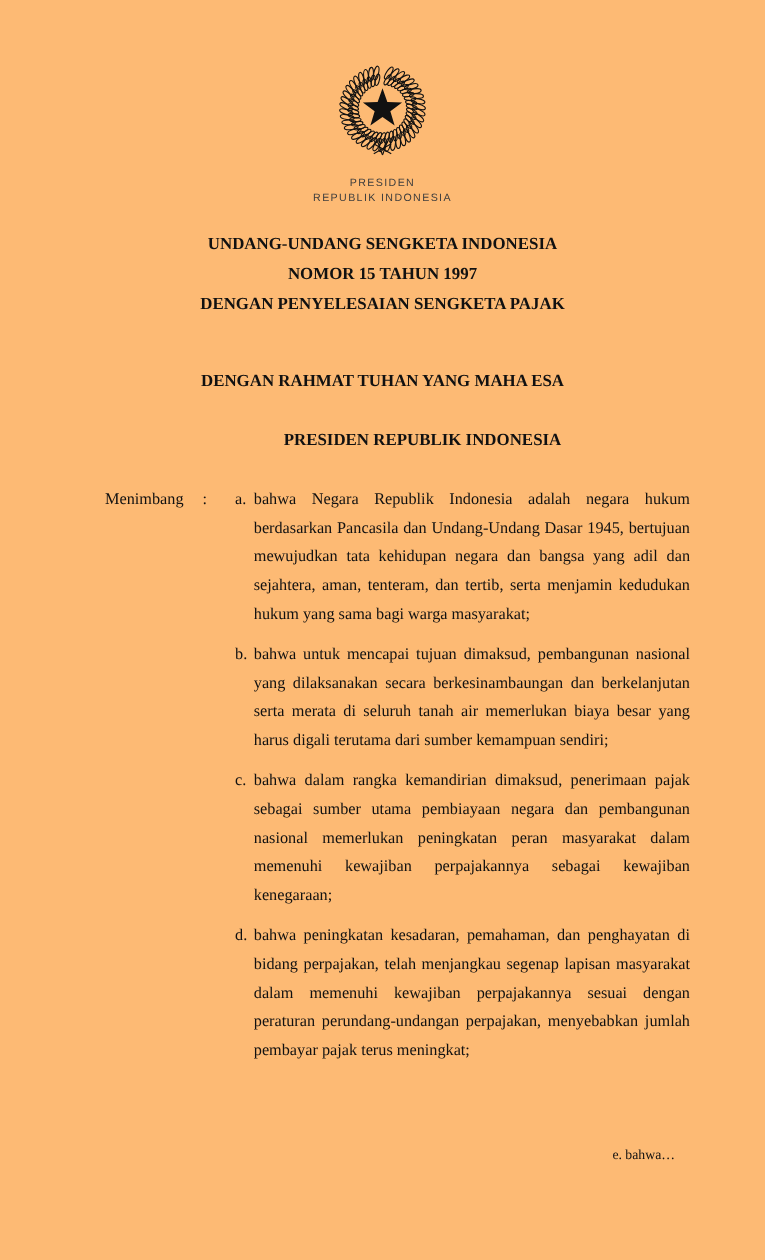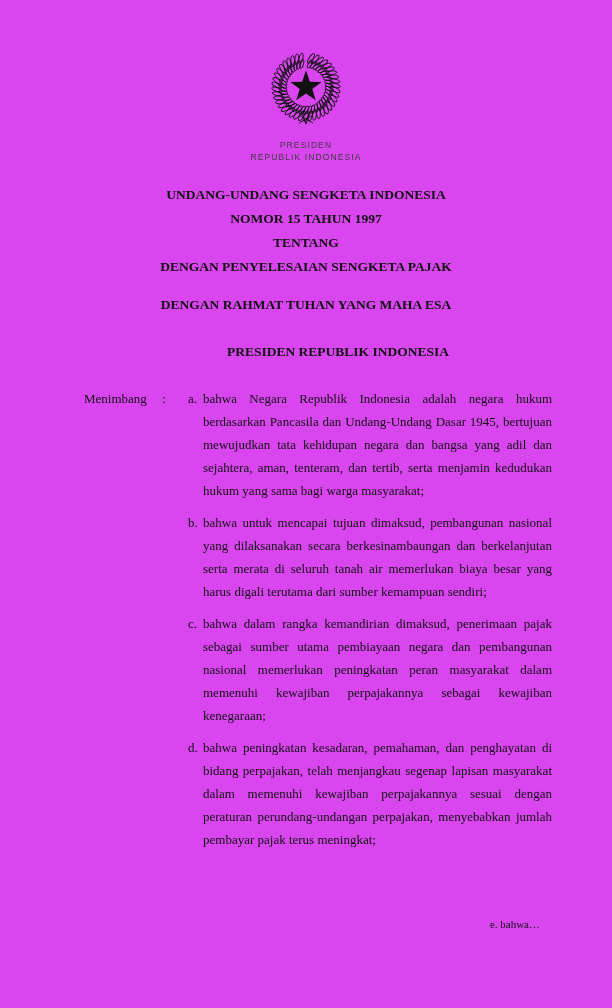--- a/index.html
+++ b/index.html
@@ -5,21 +5,21 @@
   html, body {
     margin: 0;
     padding: 0;
     background: #e8e8e8;
   }
   .page {
     position: relative;
     width: 612px;
     height: 1008px;
     margin: 0 auto;
-    background: #d946ef;
+    background: #fdba74;
     font-family: "Liberation Serif", serif;
     color: #111111;
     overflow: hidden;
   }
 
   
   .emblem-wrap {
     position: absolute;
     top: 52px;
     left: 0;
@@ -212,21 +212,20 @@
       </svg>
     <div class="emblem-caption">
       <div>PRESIDEN</div>
       <div>REPUBLIK INDONESIA</div>
     </div>
   </div>
 
   <div class="title-block">
     <div>UNDANG-UNDANG SENGKETA INDONESIA</div>
     <div>NOMOR 15 TAHUN 1997</div>
-    <div>TENTANG</div>
     <div>DENGAN PENYELESAIAN SENGKETA PAJAK</div>
   </div>
 
   <div class="invocation">DENGAN RAHMAT TUHAN YANG MAHA ESA</div>
   <div class="authority">PRESIDEN REPUBLIK INDONESIA</div>
 
   <div class="menimbang">
     <div class="m-label">Menimbang</div>
     <div class="m-colon">:</div>
     <div class="m-items">

